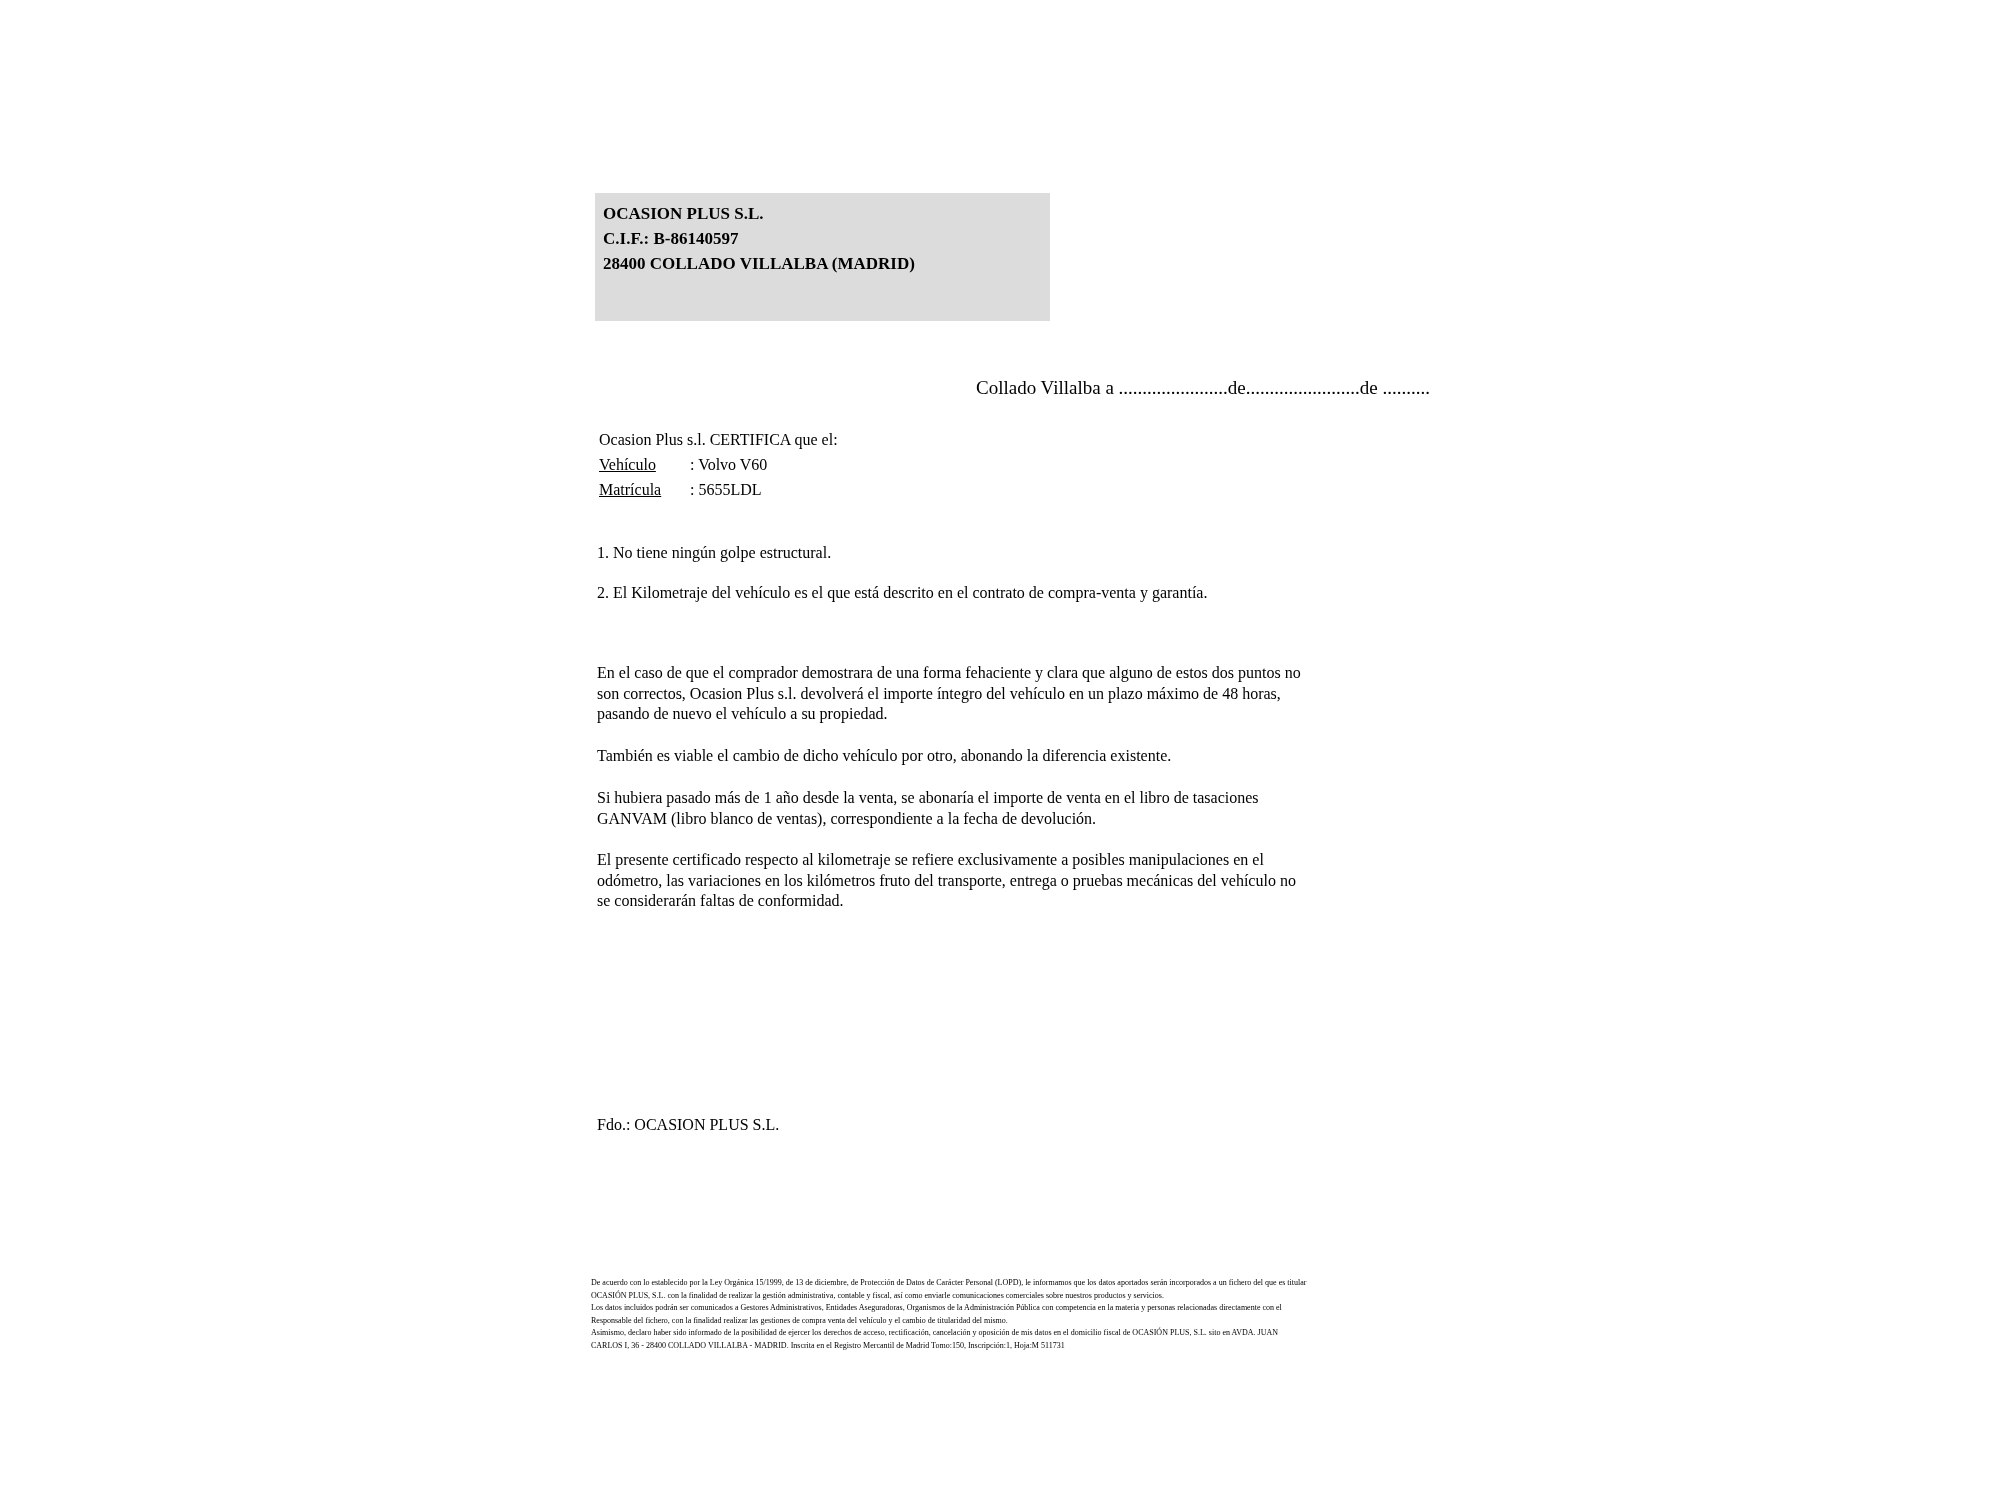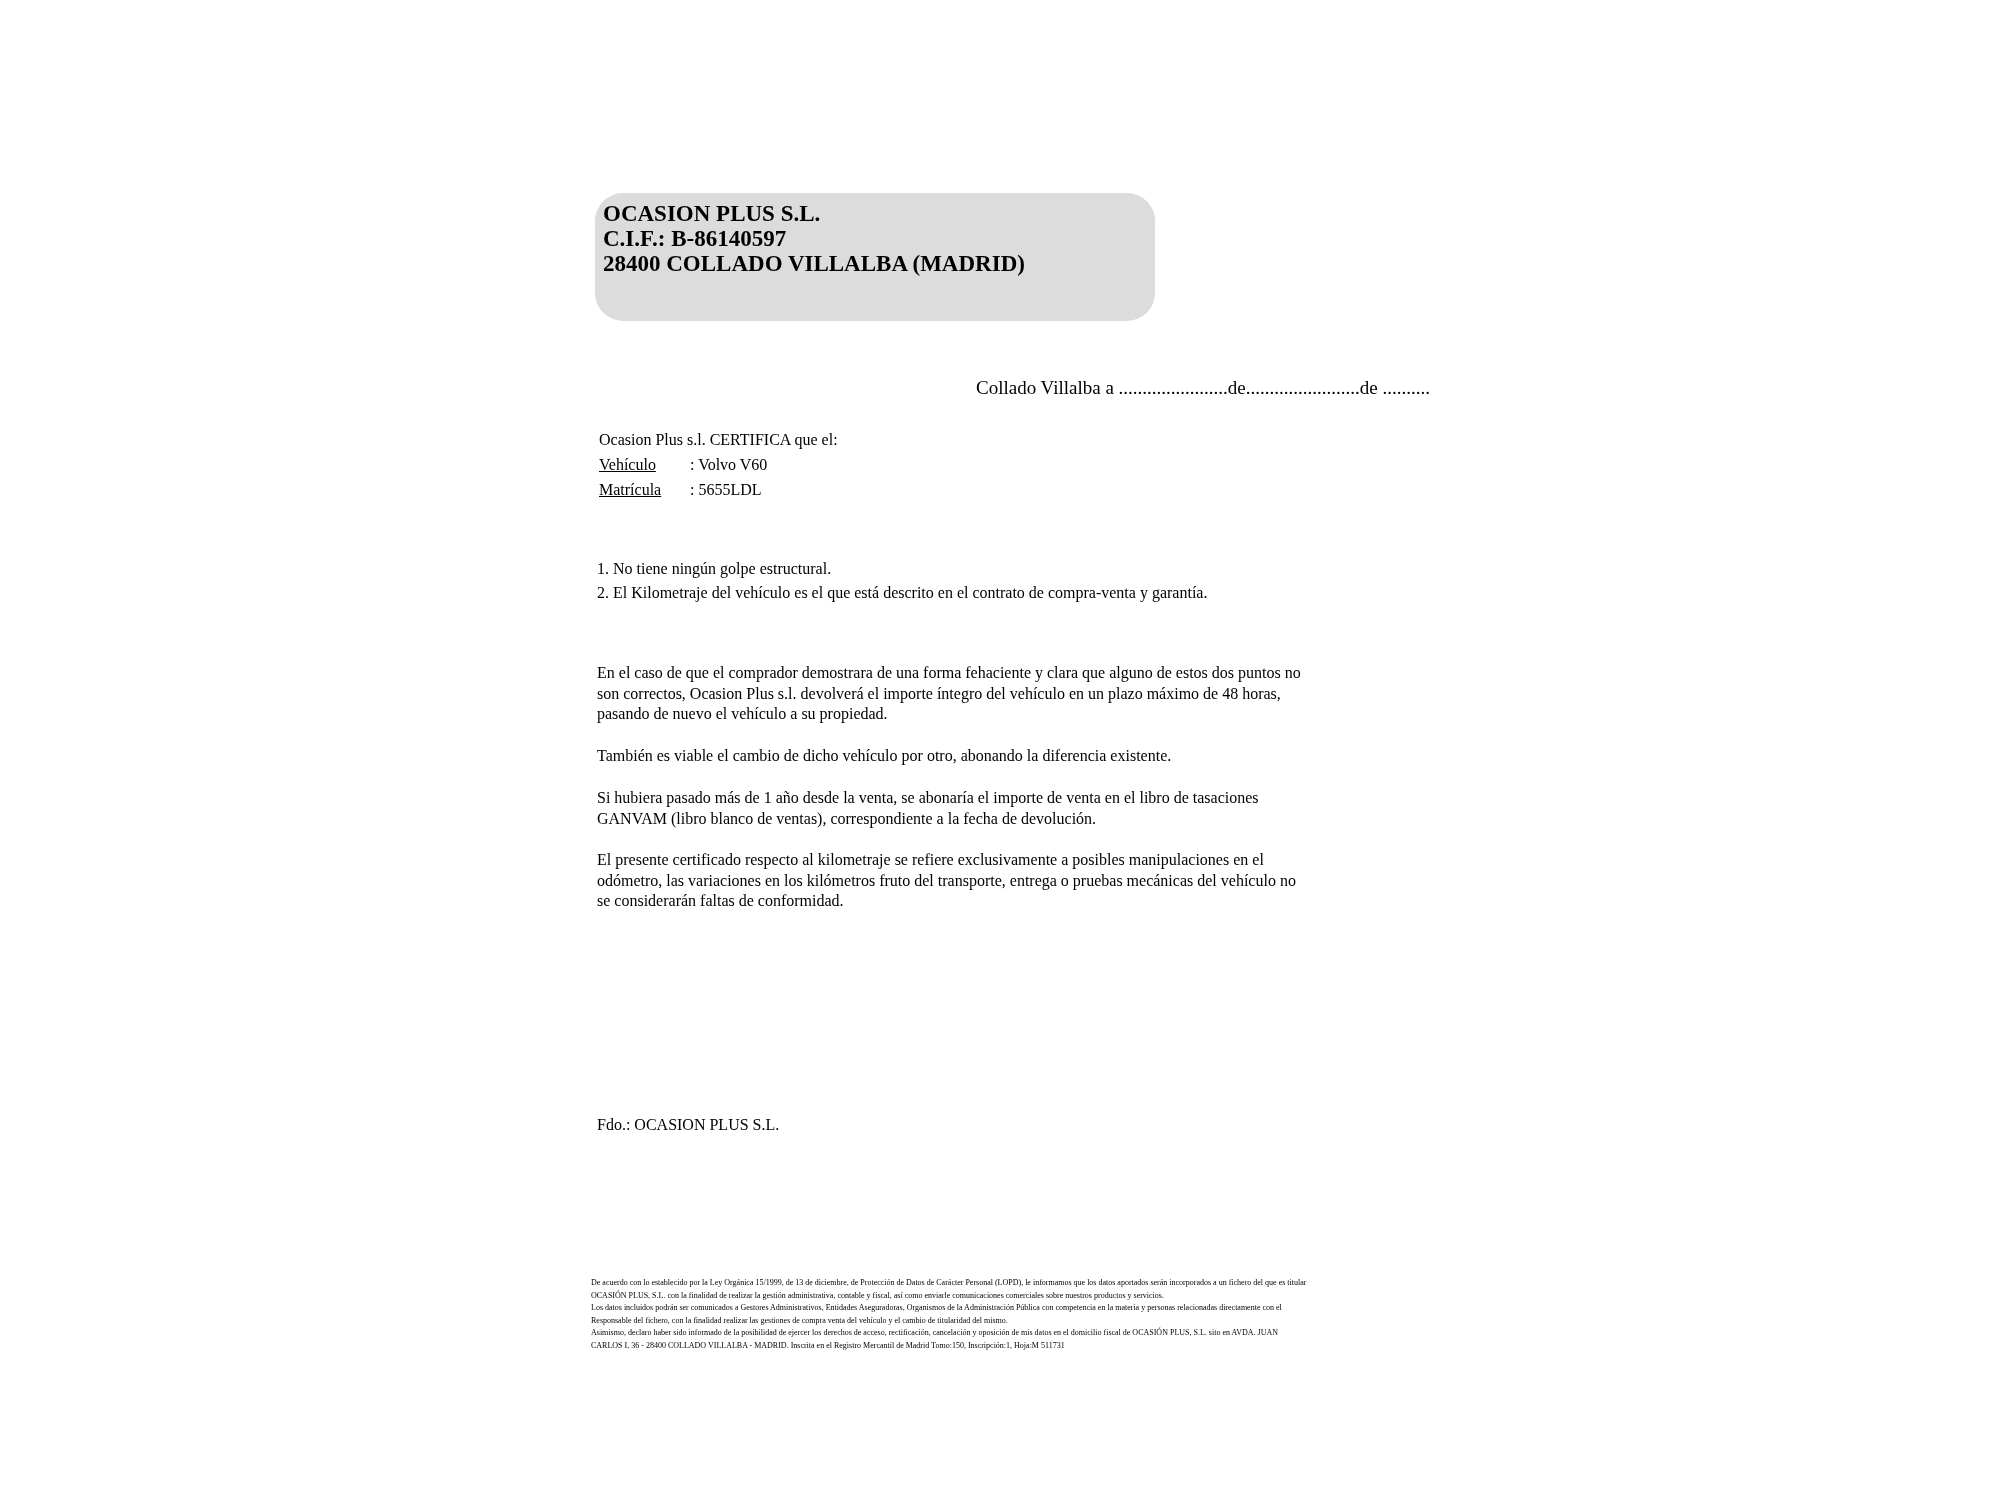--- a/index.html
+++ b/index.html
@@ -9,29 +9,28 @@
     font-family: "Liberation Serif", serif;
     color: #000000;
     position: relative;
     overflow: hidden;
   }
   .abs { position: absolute; }
 
   
   .company-box {
     left: 595px; top: 193px;
-    width: 560px; height: 128px;
+    width: 455px; height: 128px;
     background: #dcdcdc;
     box-sizing: border-box;
     padding: 8px 0 0 8px;
     font-weight: bold;
-    font-size: 23px;
+    font-size: 17px;
     line-height: 25px;
     white-space: nowrap;
-    border-radius: 28px;
   }
 
   
   .date-line {
     left: 976px; top: 377px;
     font-size: 19px;
     white-space: nowrap;
   }
 
   
@@ -44,21 +43,21 @@
   .field-label-col {
     display: inline-block;
     width: 91px;
   }
   .field-label-col span {
     text-decoration: underline;
   }
 
   
   .point { font-size: 16px; white-space: nowrap; left: 597px; }
-  .point-1 { top: 560px; }
+  .point-1 { top: 544px; }
   .point-2 { top: 584px; }
 
   
   .para { left: 597px; font-size: 16px; line-height: 20.5px; white-space: nowrap; }
   .para-refund   { top: 663px; }
   .para-exchange { top: 746px; }
   .para-ganvam   { top: 788px; }
   .para-odometer { top: 850px; }
 
   

